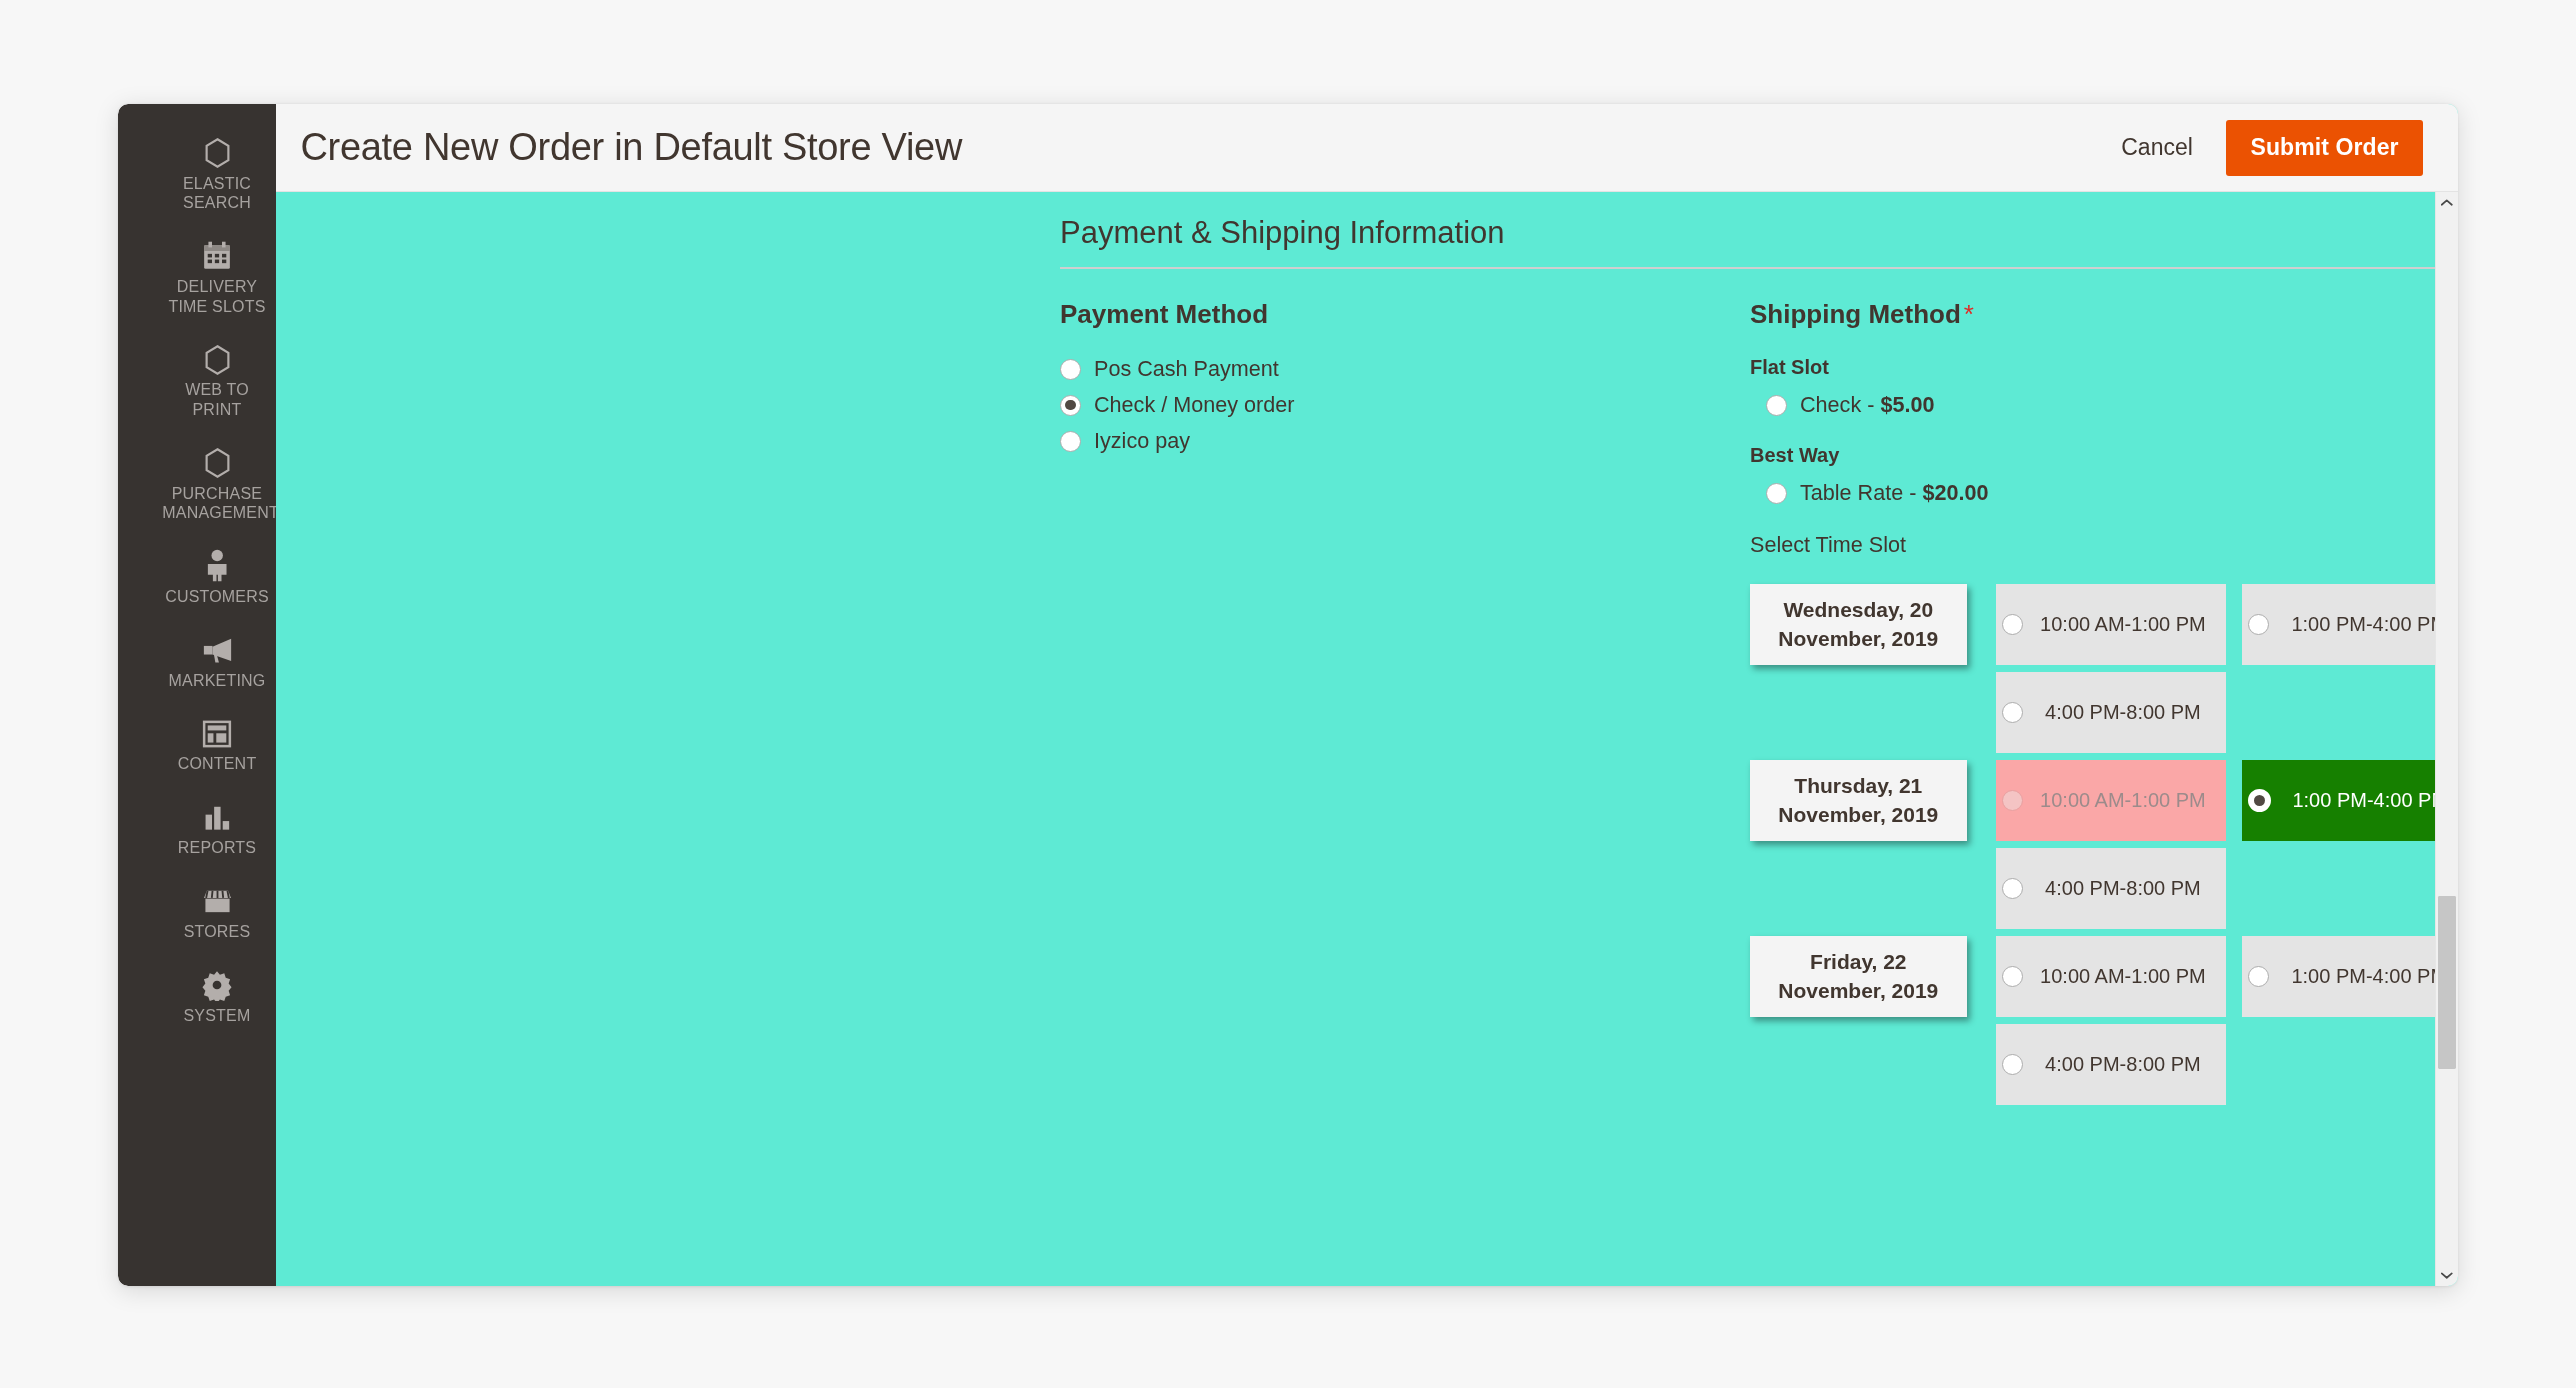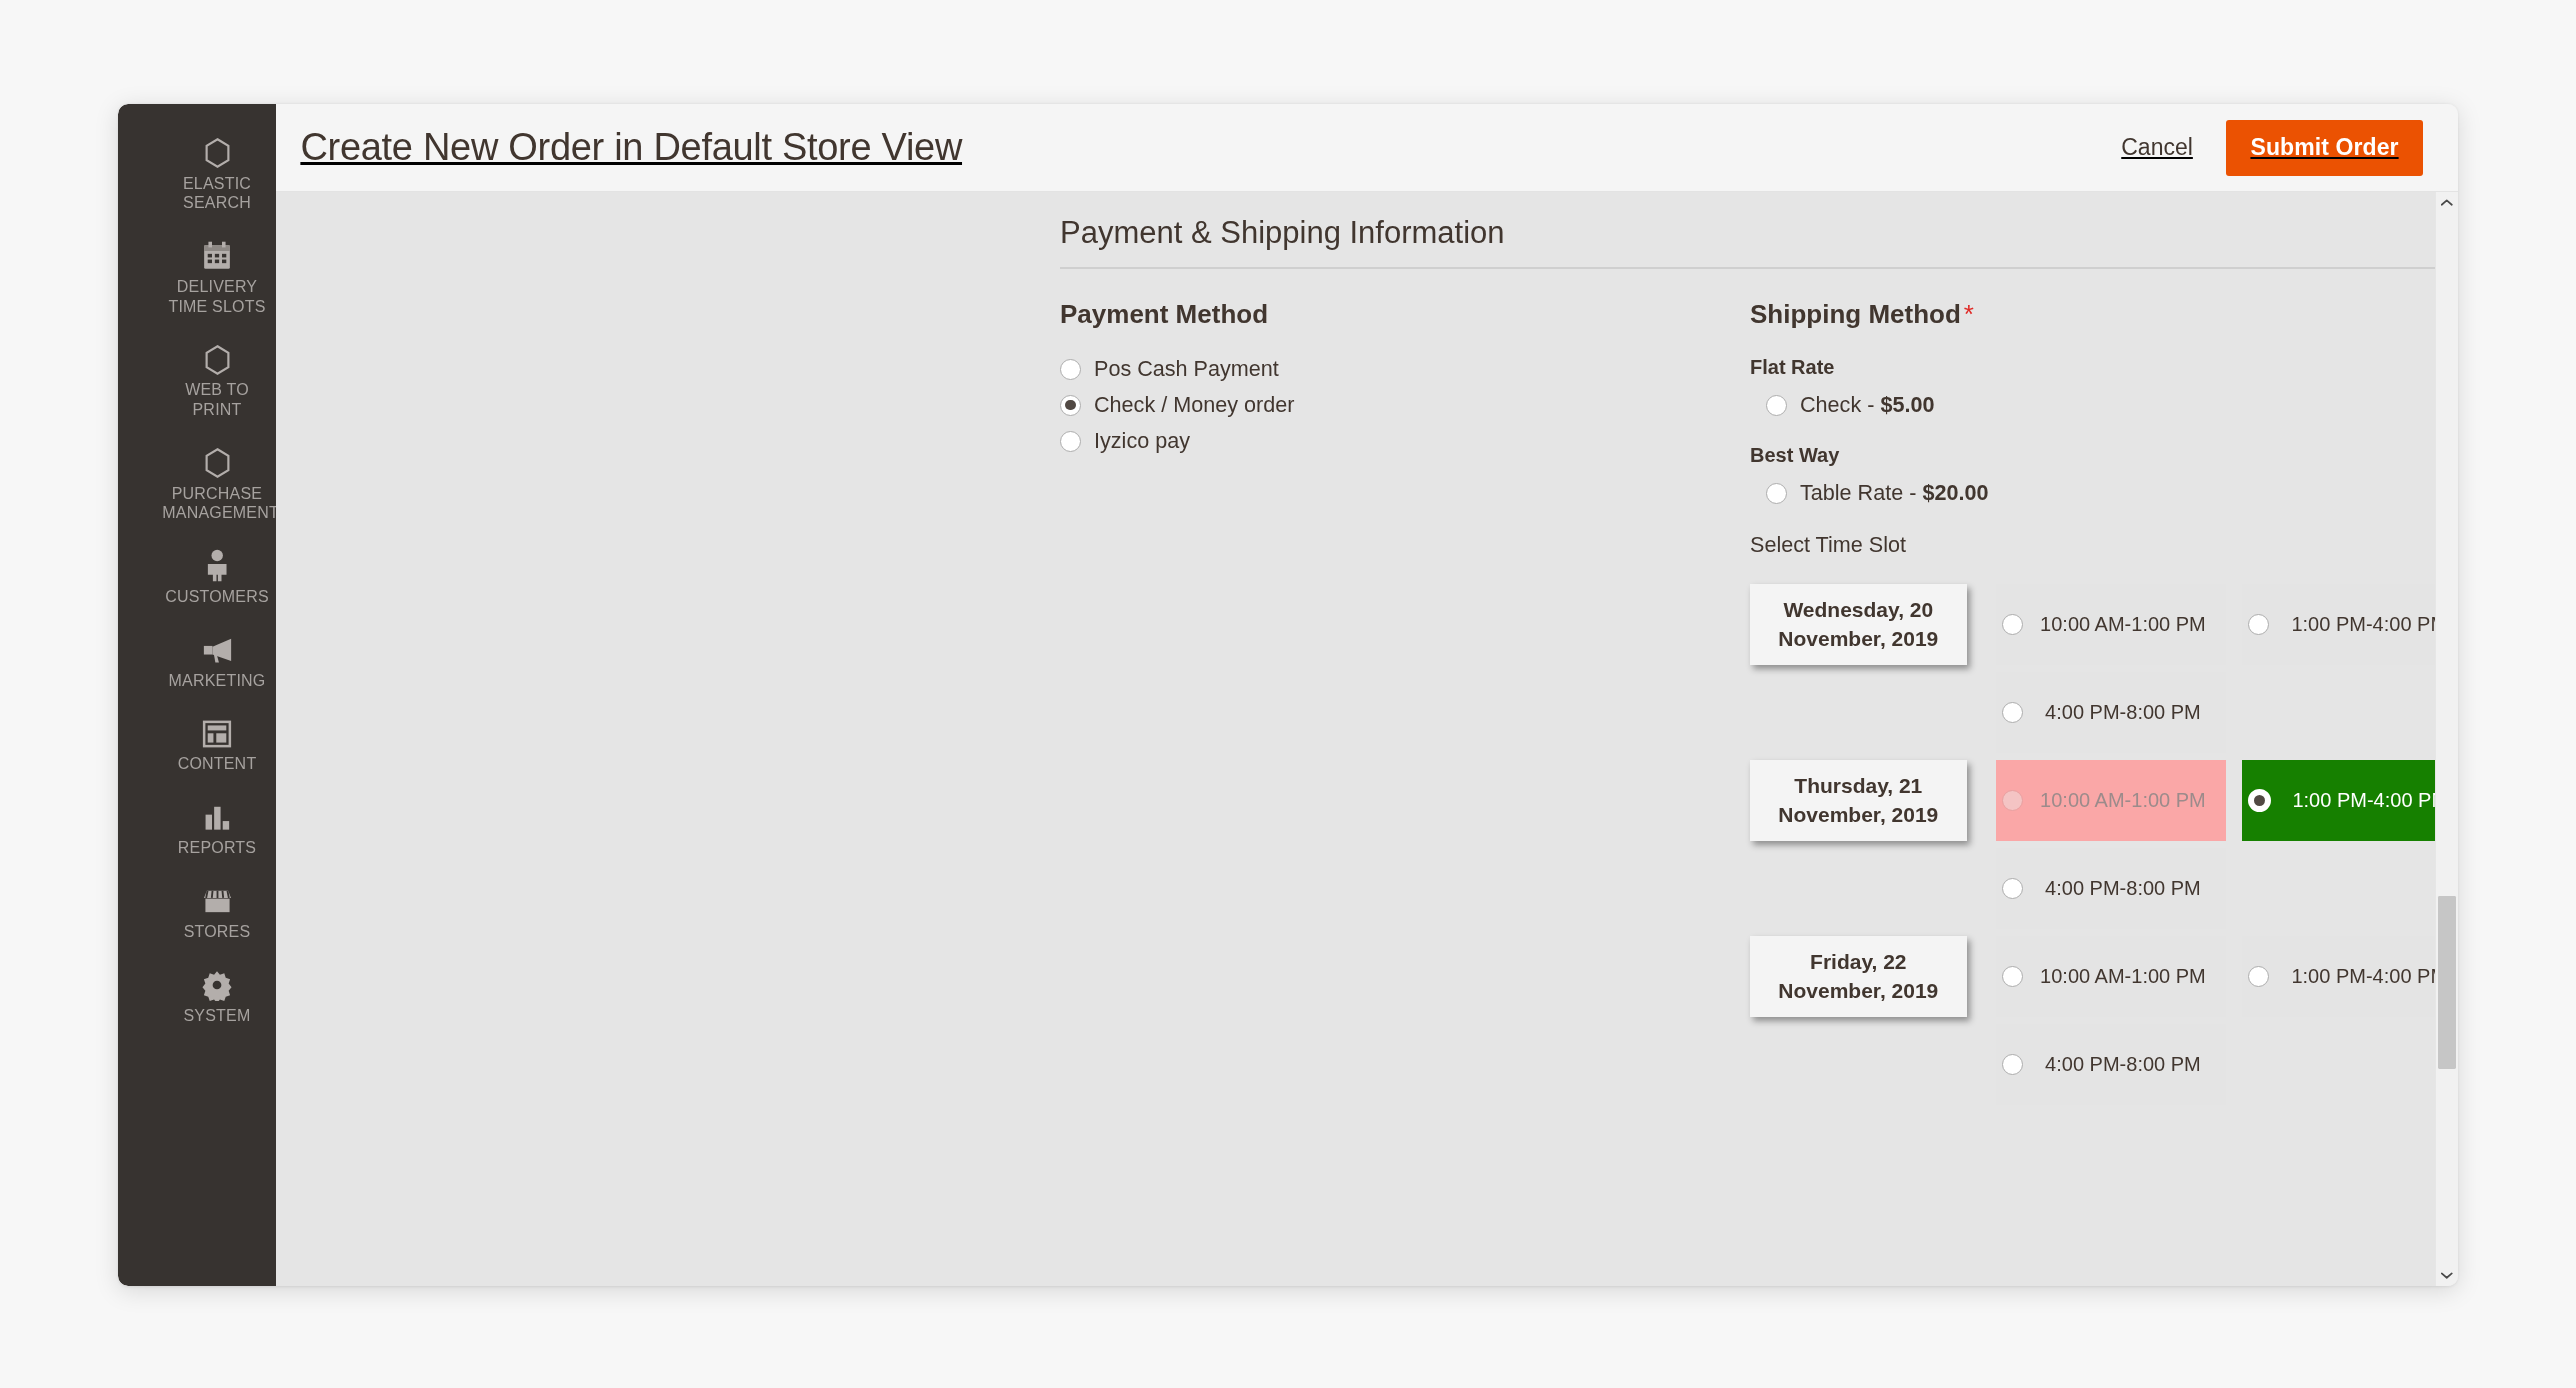--- a/index.html
+++ b/index.html
@@ -59,23 +59,22 @@
     line-height: 19.4px;
     letter-spacing: 0.2px;
     text-transform: uppercase;
     font-family: "Liberation Sans", sans-serif;
   }
 
   
   #main {
     flex: 1;
     position: relative;
-    background: #e5e5e5;
+    background: #5eead4;
     overflow: hidden;
-    text-decoration: underline;
   }
 
   #page-header {
     height: 88px;
     background: #f5f5f5;
     border-bottom: 0.7px solid #e3e3e3;
     display: flex;
     align-items: center;
     padding: 0 35px 0 24.4px;
     box-sizing: border-box;
@@ -438,21 +437,21 @@
                 </div>
               </div>
           </div>
 
           <div id="shipping-col">
             <div class="col-heading">
               <span>Shipping Method</span><span class="req-star">*</span>
             </div>
             <div id="carrier-list">
                 <div class="carrier-block">
-                  <div class="carrier-title">Flat Rate</div>
+                  <div class="carrier-title">Flat Slot</div>
                   <div class="radio-row">
                     <span class="radio"></span>
                     <span class="radio-label"><span>Check</span><span> - </span><span class="price">$5.00</span></span>
                   </div>
                 </div>
                 <div class="carrier-block">
                   <div class="carrier-title">Best Way</div>
                   <div class="radio-row">
                     <span class="radio"></span>
                     <span class="radio-label"><span>Table Rate</span><span> - </span><span class="price">$20.00</span></span>

